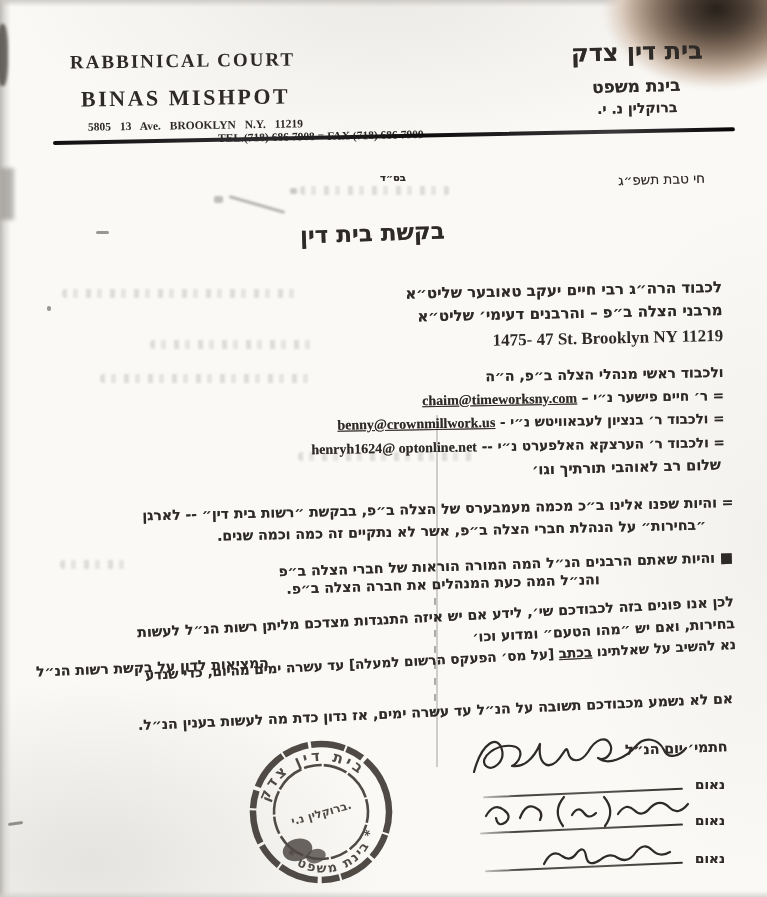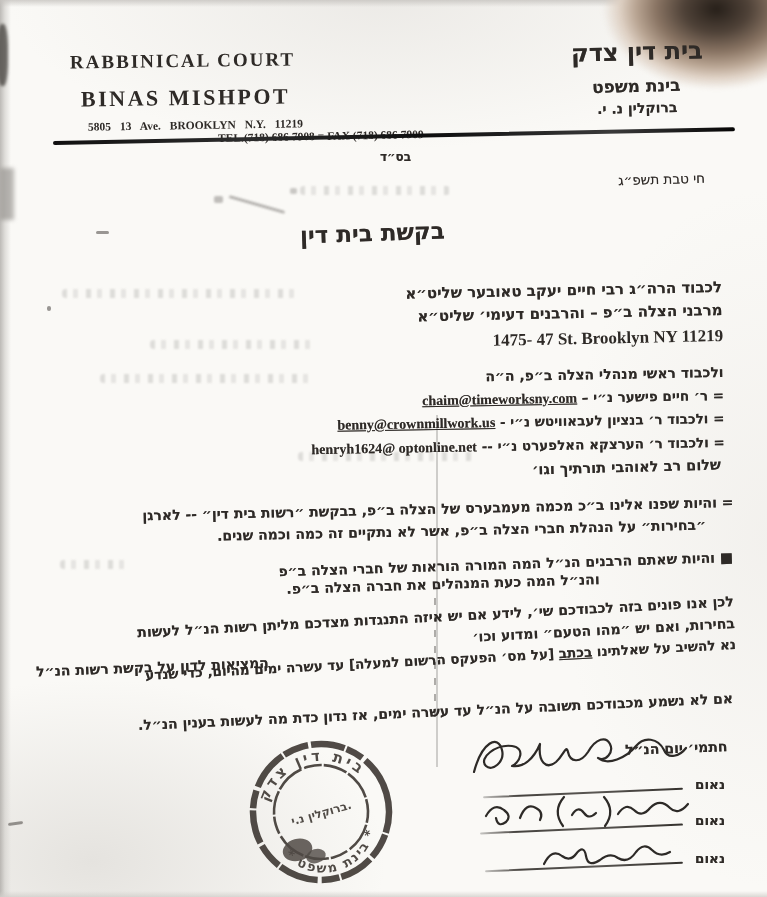--- a/index.html
+++ b/index.html
@@ -72,21 +72,21 @@
   <div class="mark" style="left:96px;top:231px;width:13px;height:3px;"></div>
   <div class="mark" style="left:228px;top:203px;width:58px;height:2.5px;transform:rotate(16deg);filter:blur(1px);opacity:.7;"></div>
   <div class="mark" style="left:214px;top:196px;width:9px;height:7px;filter:blur(1px);opacity:.6;"></div>
   <div class="mark" style="left:290px;top:188px;width:7px;height:6px;filter:blur(1px);opacity:.5;"></div>
 
   <div class="abs serif" style="left:70px;top:50px;font-size:19px;font-weight:bold;letter-spacing:2px;transform:rotate(-.8deg);">RABBINICAL COURT</div>
   <div class="abs serif" style="left:81px;top:85px;font-size:22px;font-weight:bold;letter-spacing:2.5px;transform:rotate(-.8deg);">BINAS MISHPOT</div>
   <div class="abs serif" style="left:88px;top:119px;font-size:11.5px;font-weight:bold;word-spacing:6px;transform:rotate(-.9deg);">5805  13 Ave.  BROOKLYN N.Y. 11219</div>
   <div class="abs serif" style="left:218px;top:130px;font-size:11.5px;font-weight:bold;transform:rotate(-1.1deg);">TEL.(718) 686 7908  =  FAX (718) 686 7909</div>
   <div class="abs rule"></div>
-  <div class="abs he" style="left:380px;top:150px;font-size:12px;">בס״ד</div>
+  <div class="abs he" style="left:380px;top:172px;font-size:10px;">בס״ד</div>
 
   <div class="abs he" style="right:64px;top:38px;font-size:24px;transform:rotate(-1.5deg);">בית דין צדק</div>
   <div class="abs he" style="right:86px;top:76px;font-size:17px;transform:rotate(-1.5deg);">בינת משפט</div>
   <div class="abs he" style="right:90px;top:100px;font-size:14px;transform:rotate(-1.5deg);">ברוקלין נ. י.</div>
 
   <div class="abs he" style="right:62px;top:171px;font-size:13.5px;font-weight:normal;transform:rotate(-1.5deg);">חי טבת תשפ״ג</div>
 
   <div class="abs he" style="left:300px;top:220px;font-size:23px;transform:rotate(-2deg);">בקשת בית דין</div>
 
   <div class="abs right" style="right:45px;top:276px;line-height:23px;transform:rotate(-1.2deg);transform-origin:top right;">

